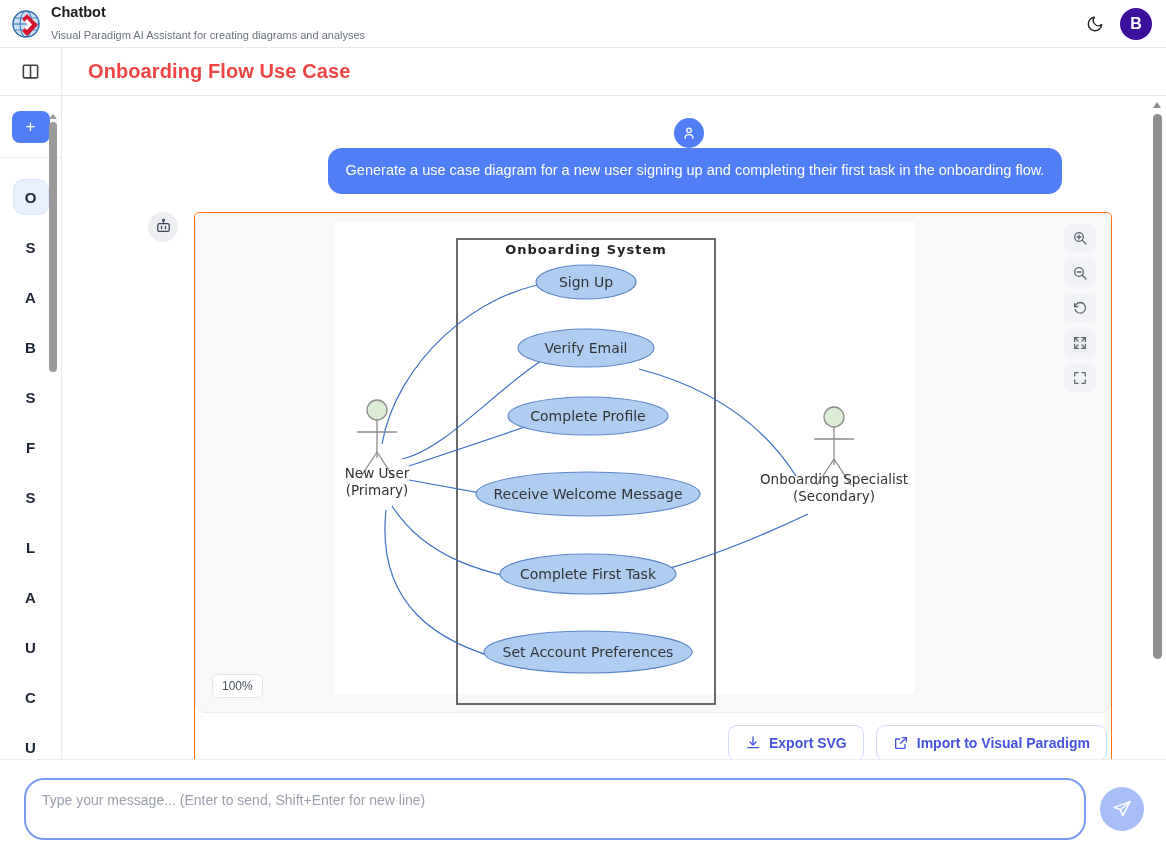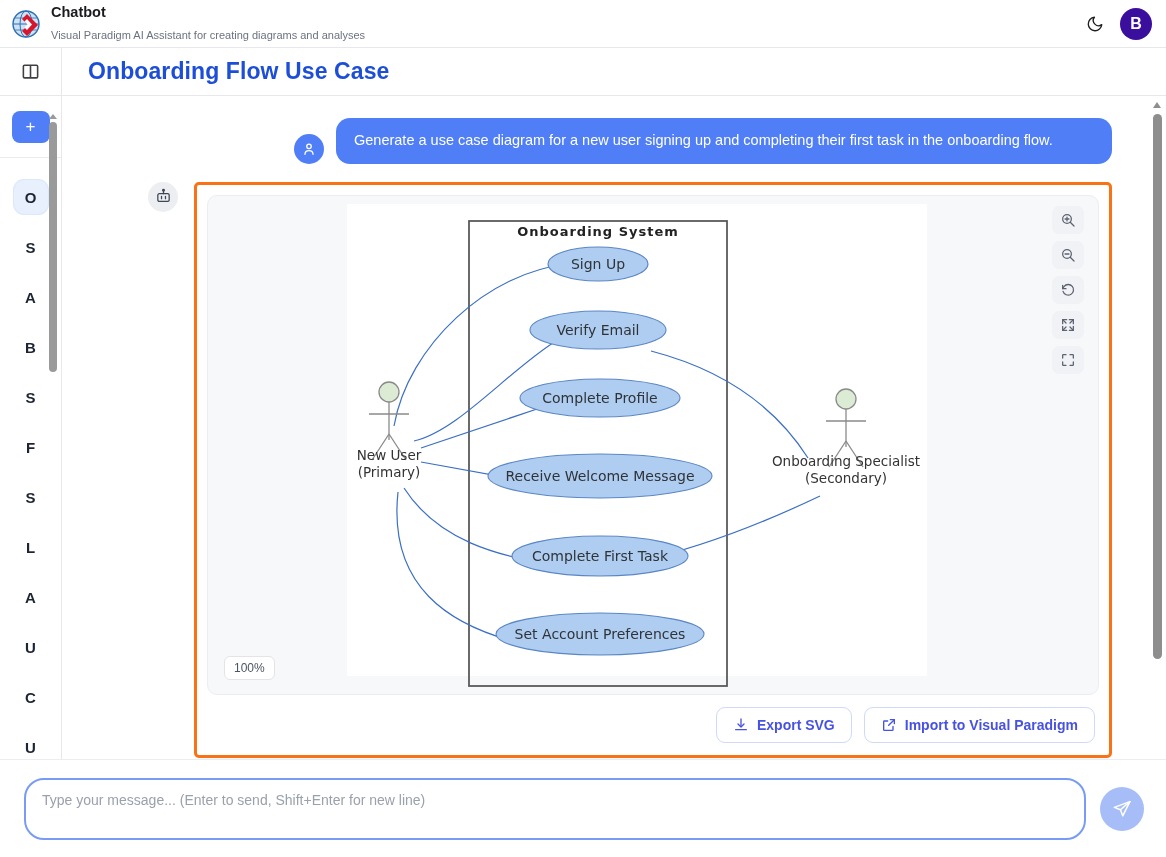--- a/index.html
+++ b/index.html
@@ -37,21 +37,21 @@
   
   .subbar {
     height: 48px; flex: 0 0 48px; display: flex; align-items: stretch;
     border-bottom: 1px solid #e8e8ec; background: #fff;
   }
   .panel-toggle {
     width: 62px; flex: 0 0 62px; display: flex; align-items: center; justify-content: center;
     border-right: 1px solid #e8e8ec; cursor: pointer;
   }
   .page-title-wrap { display: flex; align-items: center; padding-left: 26px; }
-  .page-title { font-size: 23px; font-weight: 700; color: #1d4ed8; letter-spacing: .1px; }
+  .page-title { font-size: 20px; font-weight: 700; color: #ef4444; letter-spacing: .1px; }
 
   
   .body { flex: 1 1 auto; display: flex; min-height: 0; position: relative; }
 
   
   .rail {
     width: 62px; flex: 0 0 62px; border-right: 1px solid #e8e8ec;
     display: flex; flex-direction: column; background: #fff; position: relative;
   }
   .rail-new {
@@ -77,38 +77,38 @@
     position: absolute; right: 4px; top: 18px; width: 8px; height: 290px;
   }
   .rail-scroll .thumb { position:absolute; top: 8px; left:0; width: 8px; height: 250px; background: #9a9a9a; border-radius: 4px; }
   .rail-scroll .arr-up { position:absolute; top:0; left:0; width:0;height:0;border-left:4px solid transparent;border-right:4px solid transparent;border-bottom:5px solid #9a9a9a;}
   .rail-bot-arrow { position:absolute; bottom: 10px; right: 4px; width:0;height:0;border-left:4px solid transparent;border-right:4px solid transparent;border-top:5px solid #b0b0b0;}
 
   
   .chatcol { flex: 1 1 auto; display: flex; flex-direction: column; min-width: 0; position: relative; background: #fff; }
   .scrollarea { flex: 1 1 auto; position: relative; overflow: hidden; padding: 0 18px 0 0; }
 
-  .msg-user { display: flex; align-items: flex-end; margin: 22px 36px 0 232px; }
+  .msg-user { display: flex; align-items: center; margin: 22px 52px 0 232px; flex-direction: column; }
   .msg-avatar-user {
     width: 30px; height: 30px; border-radius: 50%; background: #4f7ef7;
     flex: 0 0 30px; margin-right: 12px; display: flex; align-items: center; justify-content: center;
   }
   .bubble-user {
     background: #4f7ef7; color: #fff; border-radius: 14px;
     padding: 13px 18px; font-size: 14.5px; line-height: 1.35; flex: 1 1 auto;
   }
 
   .msg-bot { display: flex; align-items: flex-start; margin: 18px 36px 0 86px; }
   .msg-avatar-bot {
     width: 30px; height: 30px; border-radius: 50%; background: #eceef1;
     flex: 0 0 30px; margin-right: 16px; display: flex; align-items: center; justify-content: center;
   }
   .bot-card {
-    flex: 1 1 auto; background: #fff; border: 3px solid #f97316; border-radius: 5px;
-    padding: 10px; box-shadow: 0 1px 2px rgba(16,24,40,.04);
+    flex: 1 1 auto; background: #fff; border: 1px solid #f97316; border-radius: 5px;
+    box-shadow: 0 1px 2px rgba(16,24,40,.04);
   }
   .canvas-wrap {
     position: relative; background: #f7f8fa; border: 1px solid #ededf1; border-radius: 10px;
     height: 500px; overflow: hidden;
   }
   .canvas-white { position: absolute; left: 139px; top: 8px; width: 580px; height: 472px; background:#fff; }
   .zoom-badge {
     position: absolute; left: 16px; bottom: 14px; background: #fff; border: 1px solid #e3e3e8;
     border-radius: 6px; font-size: 12px; color: #4b5563; padding: 4px 9px;
   }

